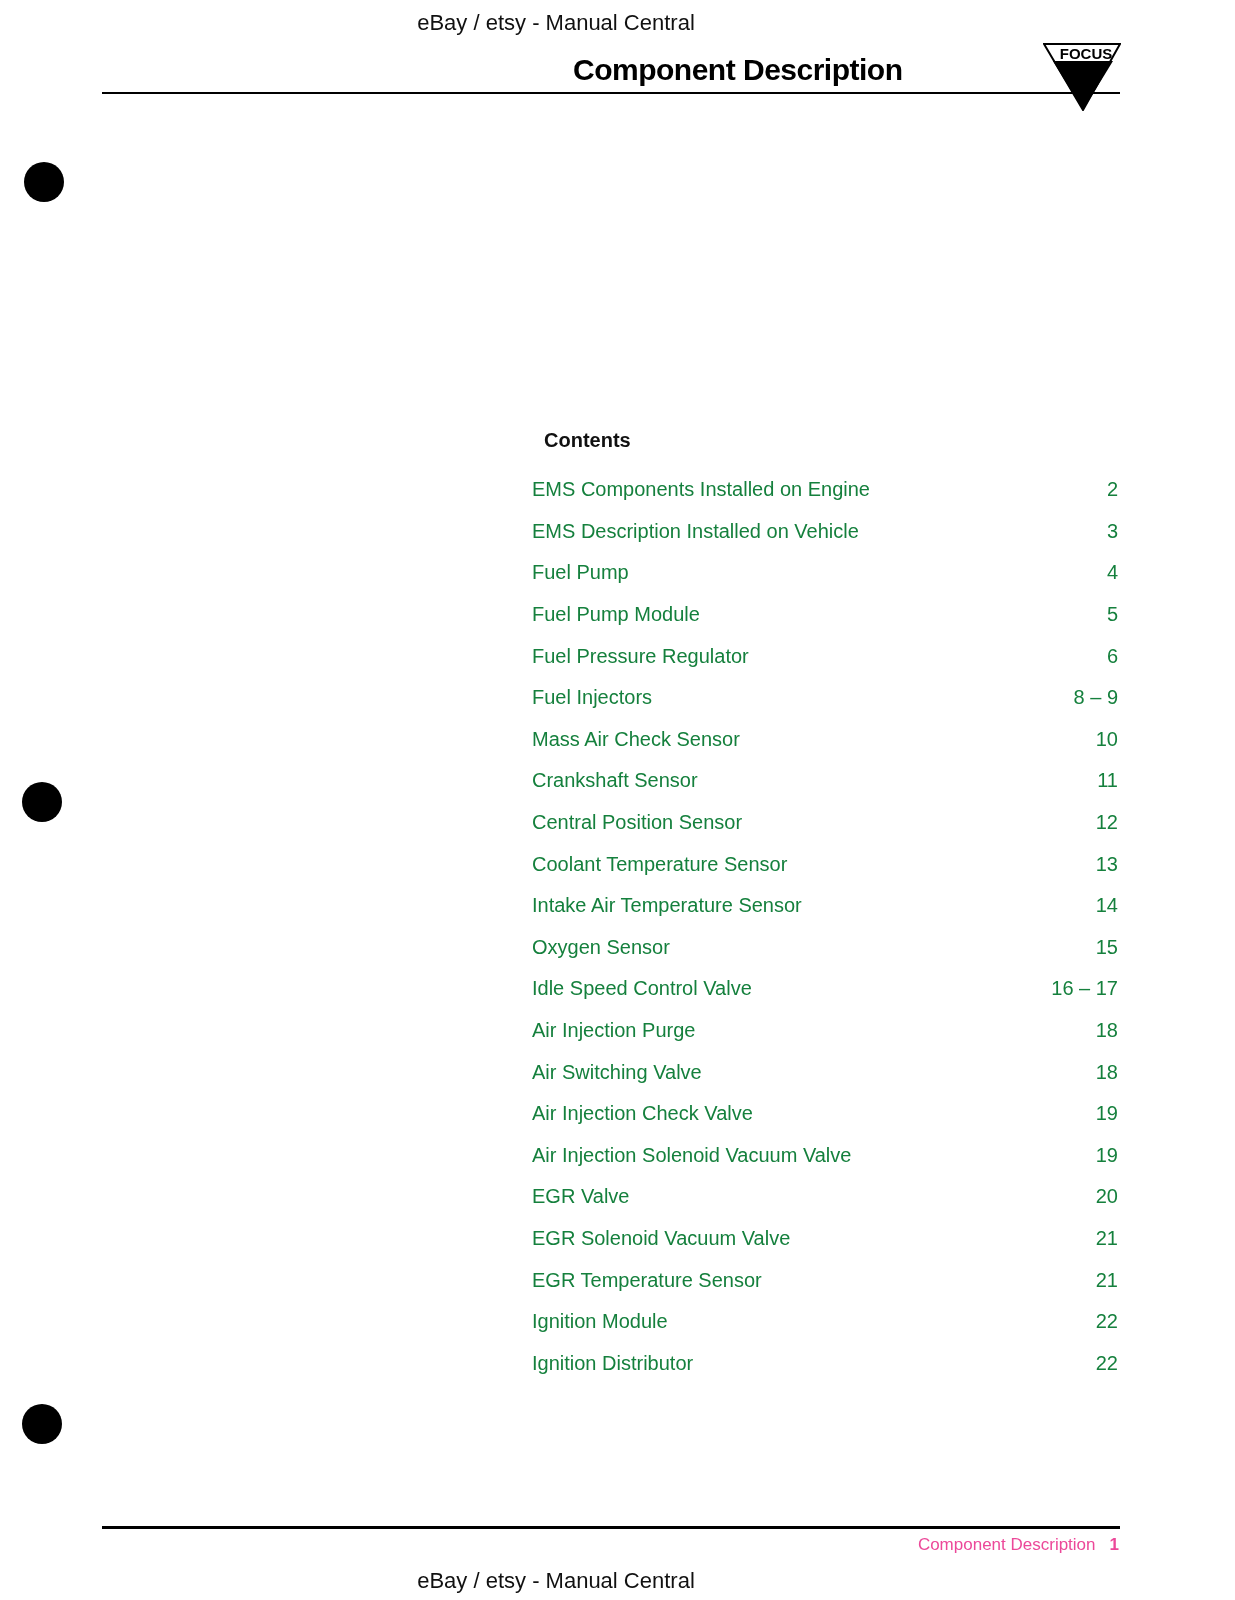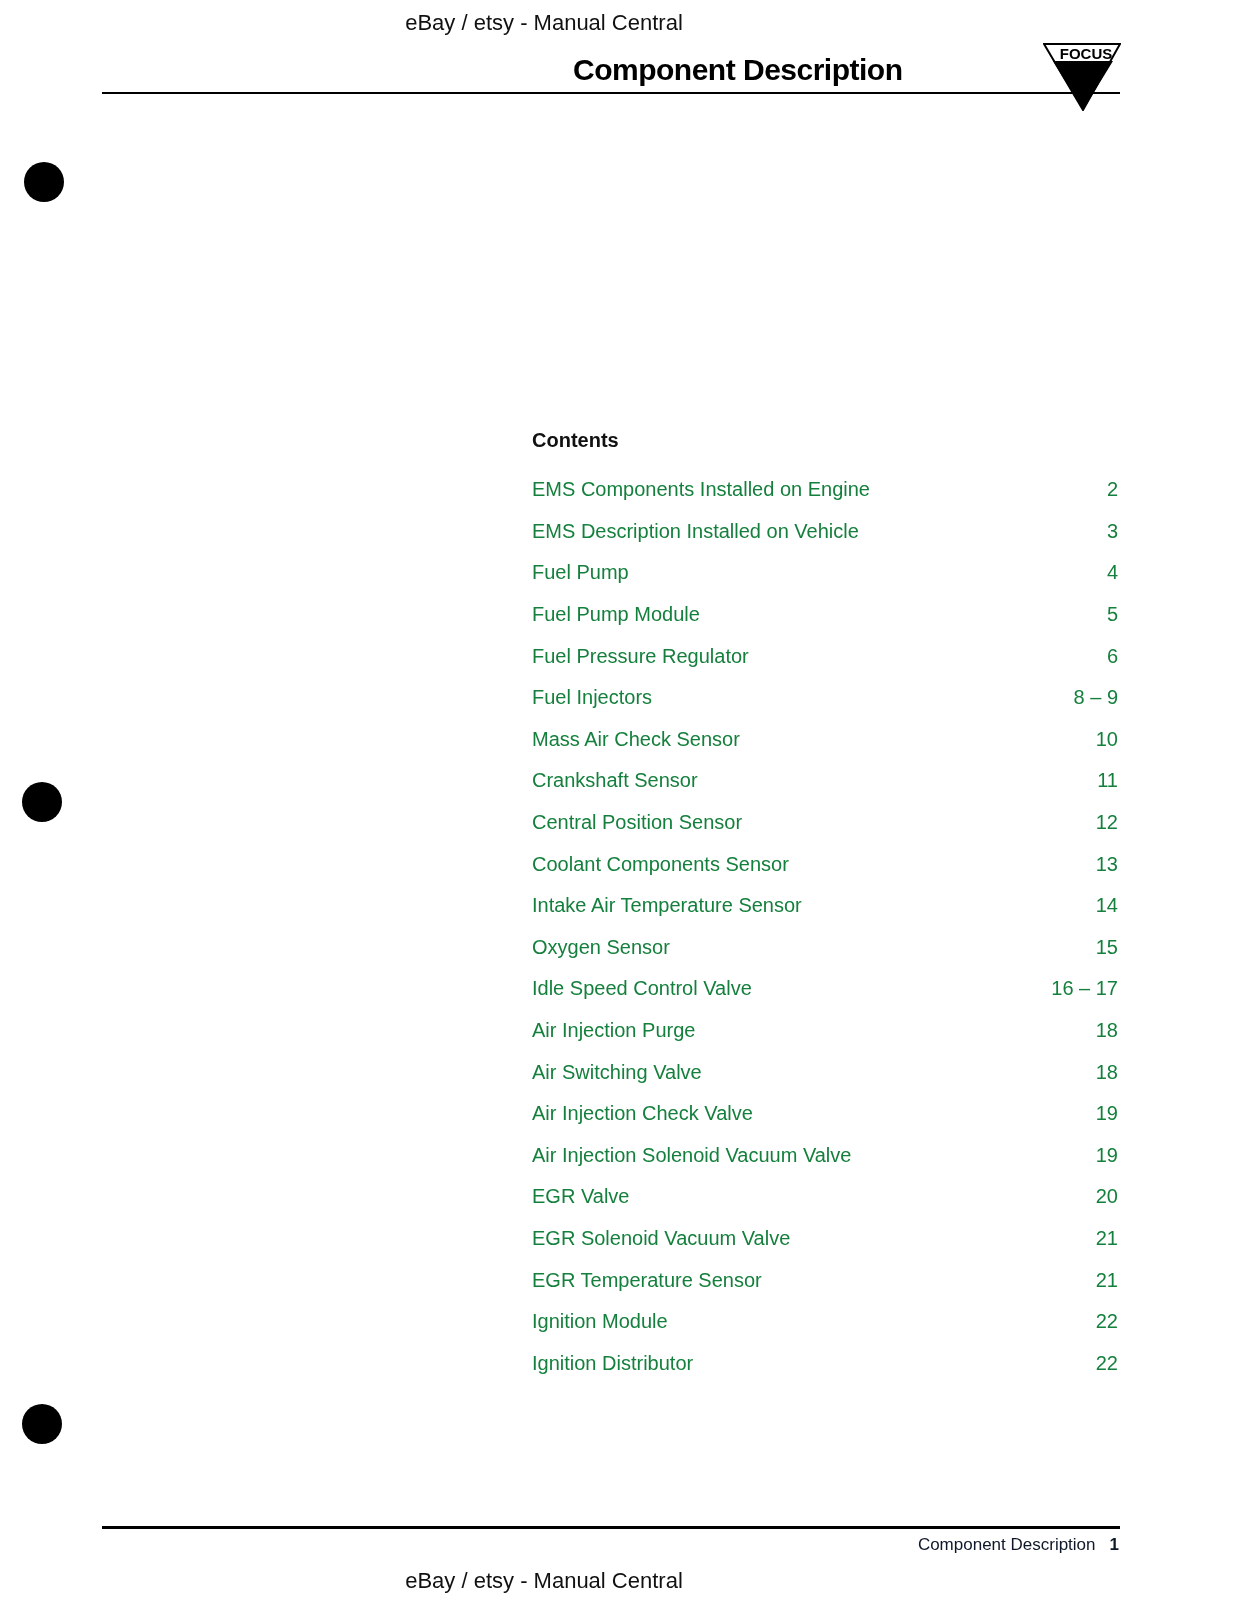--- a/index.html
+++ b/index.html
@@ -1,49 +1,49 @@
 <!DOCTYPE html>
 <html><head>
 <meta charset="utf-8">
 <style>
   html, body { margin: 0; padding: 0; background: #ffffff; }
   body { width: 1235px; height: 1600px; position: relative; overflow: hidden; color: #111; }
   .watermark {
     position: absolute; left: 0; width: 1088px; text-align: center;
     font-family: "Liberation Sans", "DejaVu Sans", sans-serif;
-    font-size: 22px; color: #111;
+    font-size: 22px; color: #111; padding-left: 12px;
   }
   .wm-top { top: 10px; }
   .wm-bottom { top: 1568px; }
   .title {
     position: absolute; left: 573px; top: 53px;
     font-family: "Liberation Sans", sans-serif; font-weight: bold;
     font-size: 30px; letter-spacing: -0.5px; color: #000;
   }
   .rule-top { position: absolute; left: 102px; top: 92px; width: 1018px; height: 2px; background: #000; }
   .rule-bottom { position: absolute; left: 102px; top: 1526px; width: 1018px; height: 3px; background: #000; }
   .logo { position: absolute; left: 1043px; top: 43px; width: 78px; height: 68px; }
   .hole { position: absolute; width: 40px; height: 40px; border-radius: 50%; background: #000; }
   .hole-1 { left: 24px; top: 162px; }
   .hole-2 { left: 22px; top: 782px; }
   .hole-3 { left: 22px; top: 1404px; }
   .contents {
     position: absolute; left: 532px; top: 427px; width: 586px;
     font-family: "Liberation Sans", sans-serif;
   }
-  .contents-heading { font-weight: bold; font-size: 20px; margin: 0 0 16px 0; height: 26px; line-height: 26px; }
+  .contents-heading { font-weight: bold; font-size: 20px; margin: 0 0 16px 12px; height: 26px; line-height: 26px; }
   .toc-row {
     display: flex; justify-content: space-between; align-items: center;
     height: 41.6px; font-size: 20px; color: #15803d;
   }
   .toc-label { white-space: nowrap; }
   .toc-page { white-space: nowrap; text-align: right; }
   .footer-label {
     position: absolute; right: 116px; top: 1535px;
-    font-family: "Liberation Sans", sans-serif; font-size: 17px; color: #0f172a;
+    font-family: "Liberation Sans", sans-serif; font-size: 17px; color: #ec4899;
   }
   .footer-label .num { font-weight: bold; margin-left: 14px; }
 </style>
 </head>
 <body>
 
 <div class="watermark wm-top">eBay / etsy - Manual Central</div>
 
 <div class="title">Component Description</div>
 <div class="rule-top"></div>
@@ -91,21 +91,21 @@
       </div>
       <div class="toc-row">
         <span class="toc-label">Crankshaft Sensor</span>
         <span class="toc-page">11</span>
       </div>
       <div class="toc-row">
         <span class="toc-label">Central Position Sensor</span>
         <span class="toc-page">12</span>
       </div>
       <div class="toc-row">
-        <span class="toc-label">Coolant Components Sensor</span>
+        <span class="toc-label">Coolant Temperature Sensor</span>
         <span class="toc-page">13</span>
       </div>
       <div class="toc-row">
         <span class="toc-label">Intake Air Temperature Sensor</span>
         <span class="toc-page">14</span>
       </div>
       <div class="toc-row">
         <span class="toc-label">Oxygen Sensor</span>
         <span class="toc-page">15</span>
       </div>

